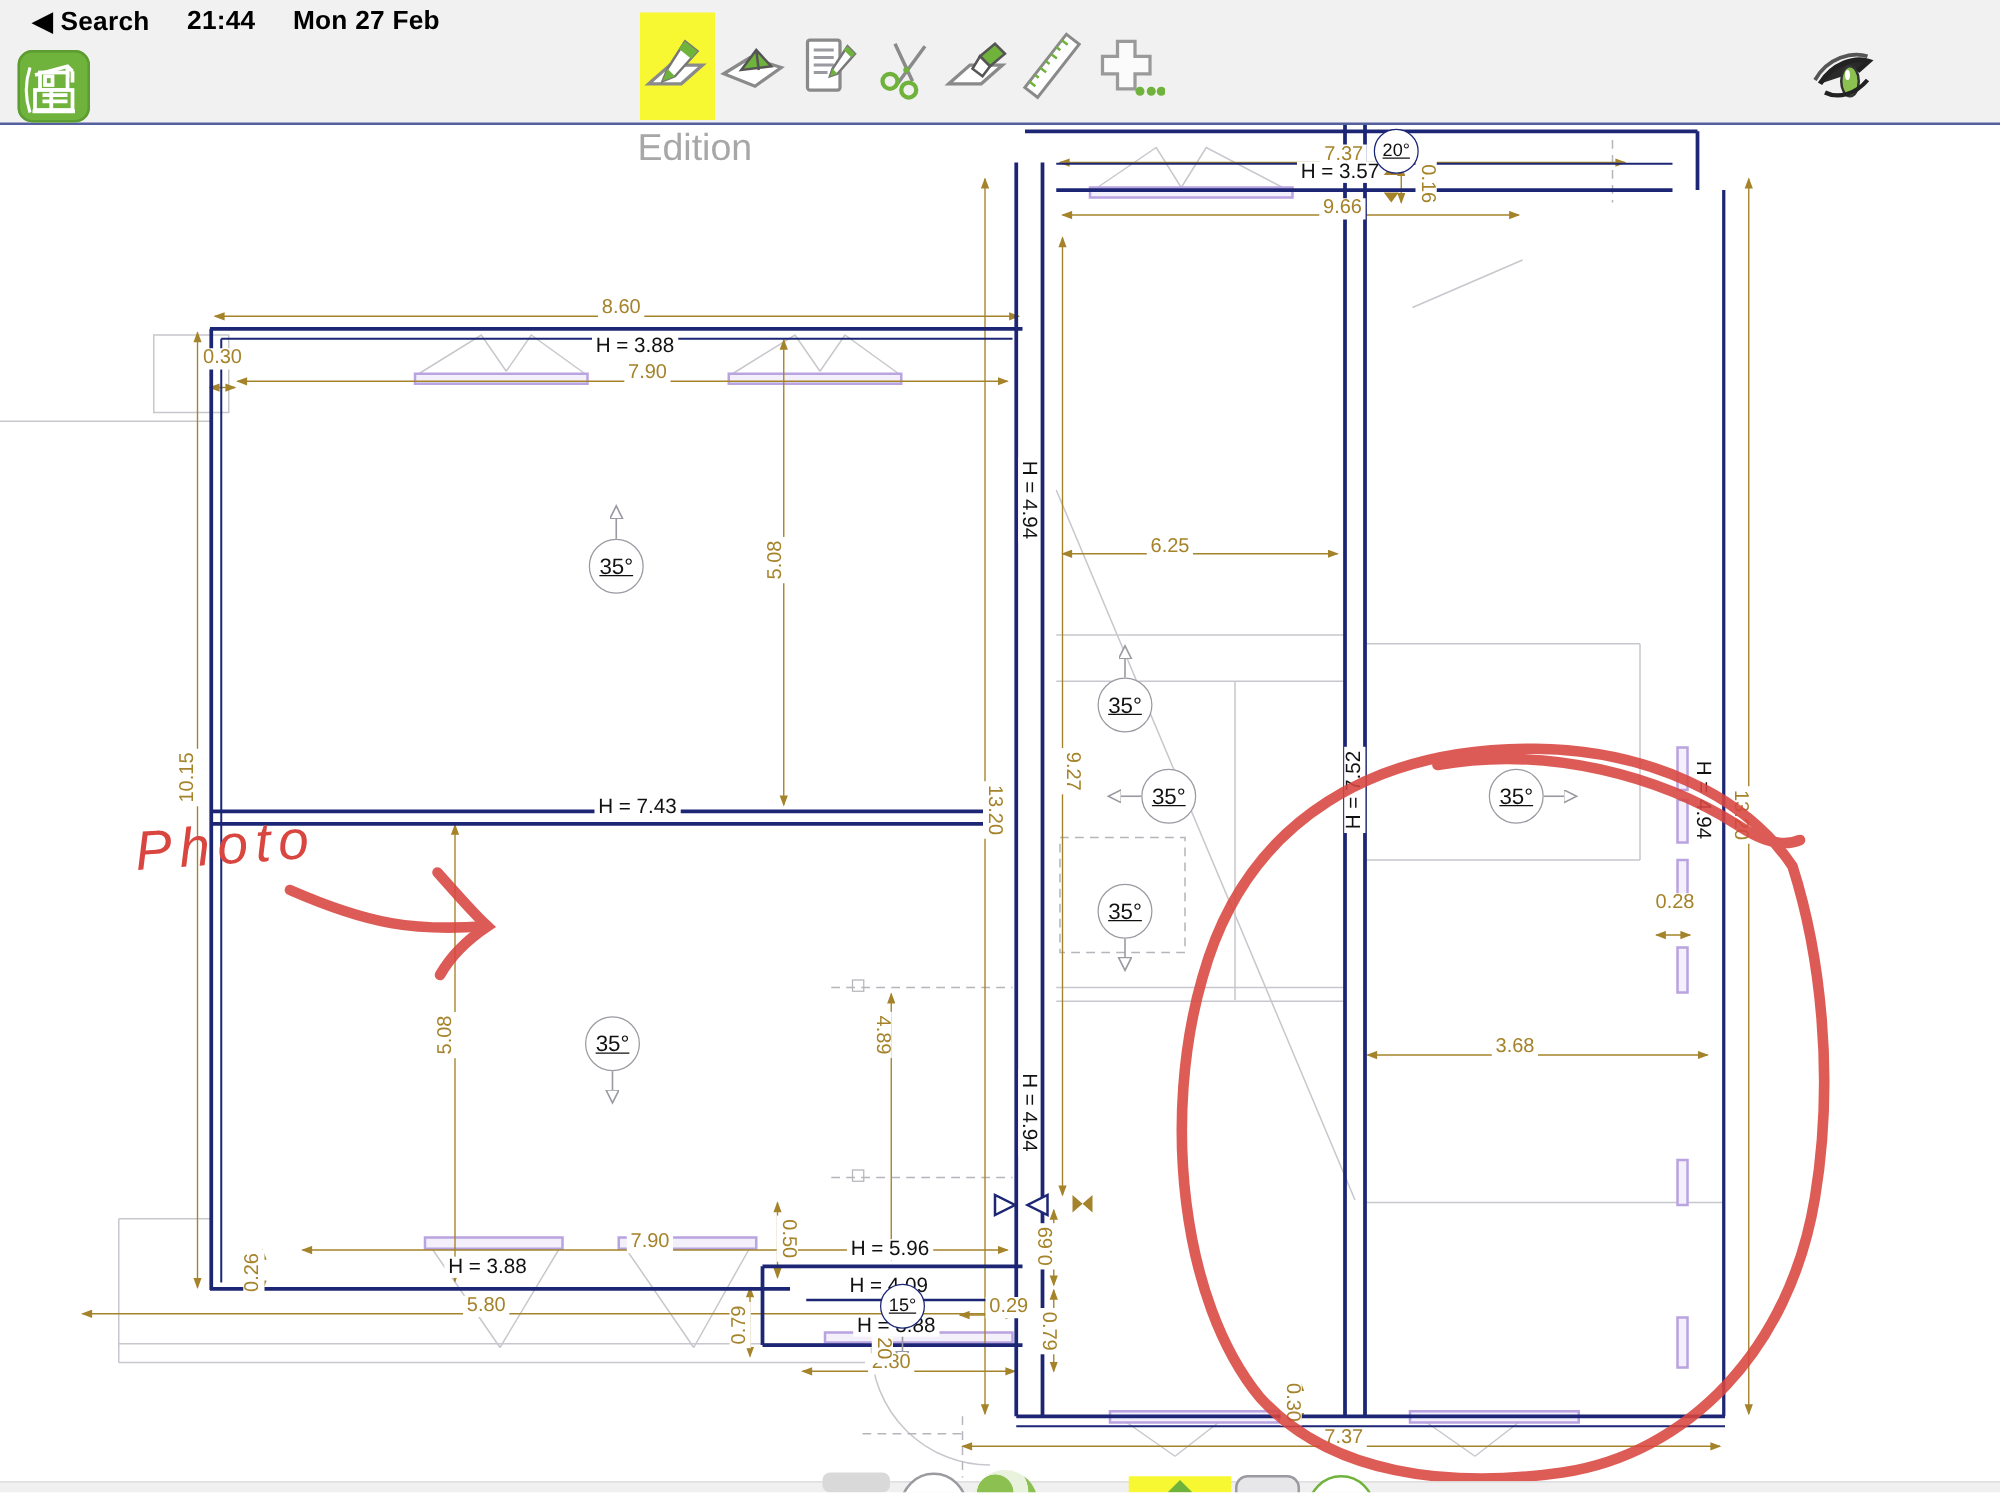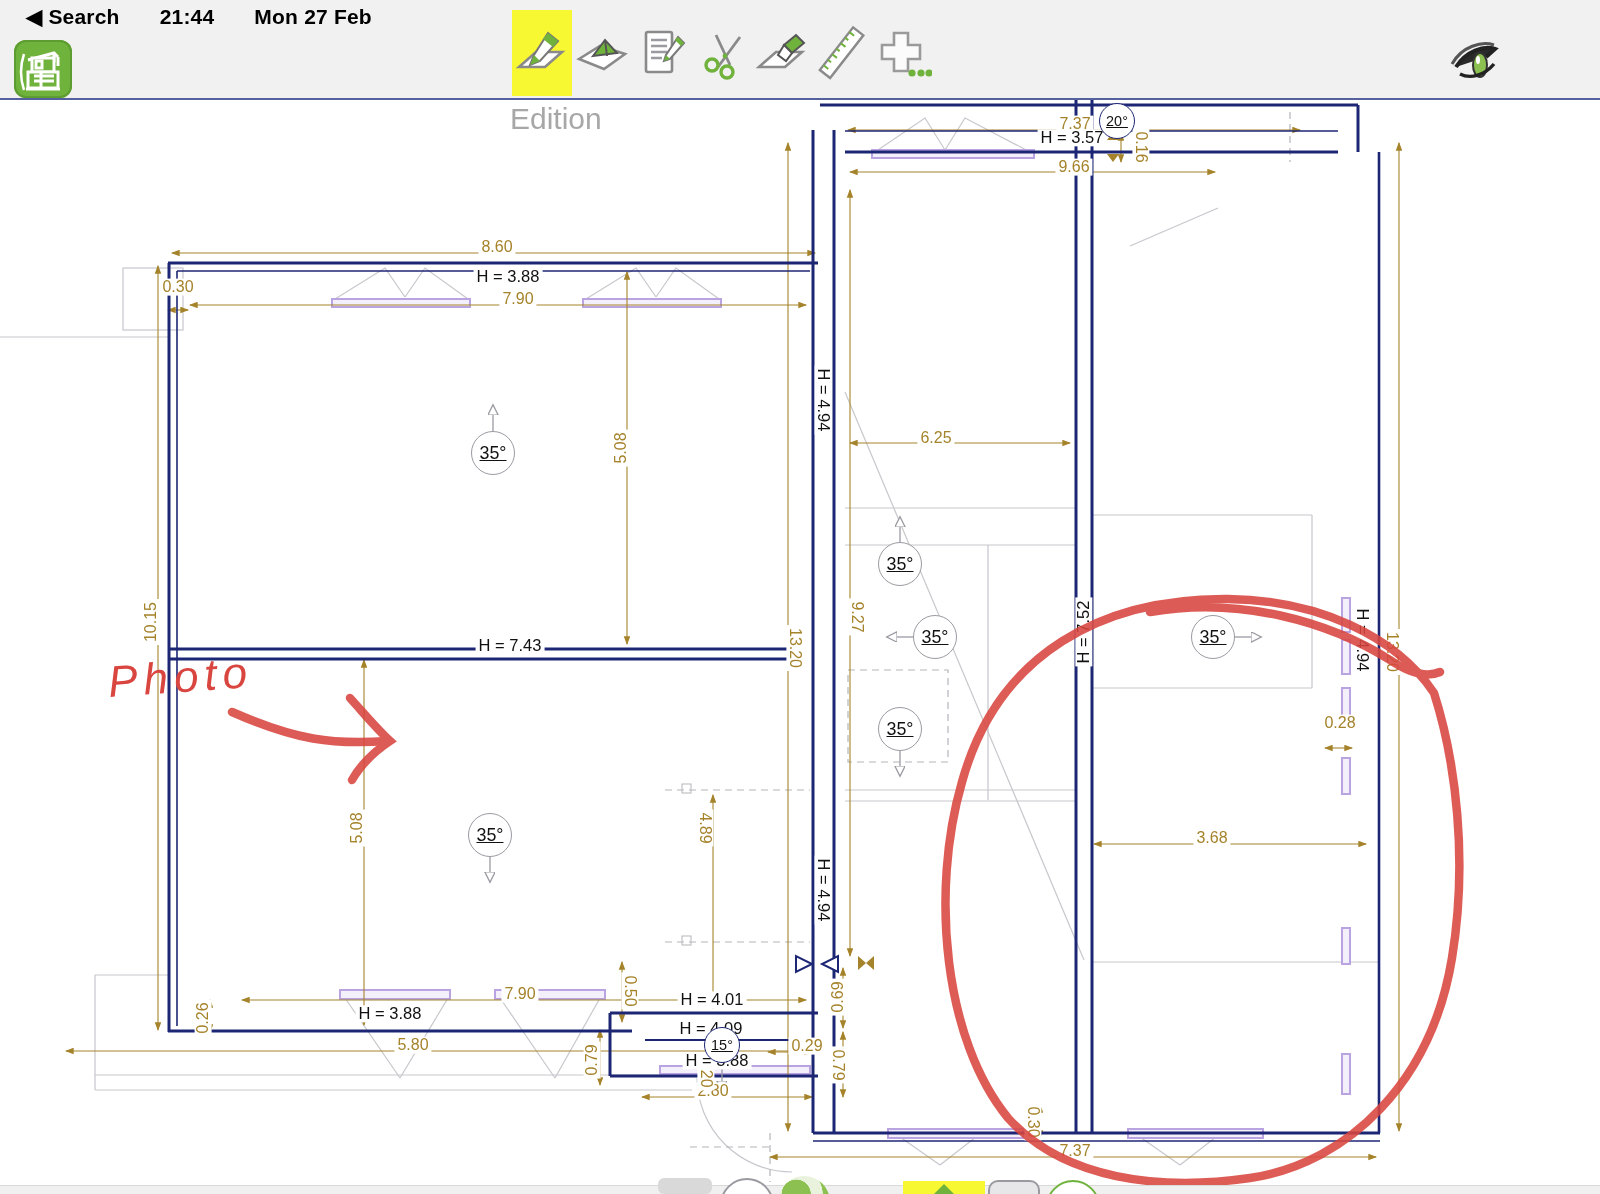--- a/index.html
+++ b/index.html
@@ -3,21 +3,21 @@
 <meta charset="utf-8">
 <style>
   html,body{margin:0;padding:0;}
   #app{position:relative;width:1600px;height:1194px;background:#ffffff;overflow:hidden;
        font-family:"Liberation Sans",sans-serif;}
 
   
   #topbar{position:absolute;left:0;top:0;width:1600px;height:98px;background:#f2f1f1;
           border-bottom:2px solid #55609f;z-index:5;}
   #statusbar{position:absolute;left:26px;top:5px;font-size:21px;font-weight:700;color:#000;
-             letter-spacing:.2px;display:flex;gap:40px;}
+             letter-spacing:.2px;display:flex;gap:30px;}
   #appicon{position:absolute;left:14px;top:40px;width:58px;height:58px;border-radius:12px;
            background:#6fb23c;box-shadow:inset 0 0 0 2px #5d9c30;}
   #tools{position:absolute;left:512px;top:10px;display:flex;align-items:flex-start;}
   .tool{width:60px;height:86px;display:flex;align-items:center;justify-content:center;cursor:pointer;}
   .tool.active{background:#f8f832;}
   .tool svg{display:block;}
   #eyebtn{position:absolute;left:1446px;top:34px;width:56px;height:56px;cursor:pointer;}
   #edition{position:absolute;left:510px;top:102px;font-size:30px;color:#a7a7a7;z-index:5;}
 
   
@@ -186,21 +186,21 @@
 
 <div id="labels">
       <span class="plan-label dim" style="left: 497px; top: 247px;">8.60</span>
       <span class="plan-label dim" style="left: 518px; top: 299px;">7.90</span>
       <span class="plan-label dim" style="left: 178px; top: 287px;">0.30</span>
       <span class="plan-label dim" style="left: 936px; top: 438px;">6.25</span>
       <span class="plan-label dim" style="left: 1075px; top: 124px;">7.37</span>
       <span class="plan-label dim" style="left: 1074px; top: 167px;">9.66</span>
       <span class="plan-label dim" style="left: 1212px; top: 838px;">3.68</span>
       <span class="plan-label dim" style="left: 520px; top: 994px;">7.90</span>
-      <span class="plan-label dim" style="left: 389px; top: 1045px; margin-left: 24px;">5.80</span>
+      <span class="plan-label dim" style="left: 389px; top: 1045px;">5.80</span>
       <span class="plan-label dim" style="left: 1075px; top: 1151px;">7.37</span>
       <span class="plan-label dim" style="left: 713px; top: 1091px;">2.80</span>
       <span class="plan-label dim" style="left: 807px; top: 1046px;">0.29</span>
       <span class="plan-label dim" style="left: 1340px; top: 723px;">0.28</span>
       <span class="plan-label dim" style="left: 151px; top: 622px; transform: translate(-50%, -50%) rotate(-90deg);">10.15</span>
       <span class="plan-label dim" style="left: 621px; top: 448px; transform: translate(-50%, -50%) rotate(-90deg);">5.08</span>
       <span class="plan-label dim" style="left: 357px; top: 828px; transform: translate(-50%, -50%) rotate(-90deg);">5.08</span>
       <span class="plan-label dim" style="left: 705px; top: 828px; transform: translate(-50%, -50%) rotate(90deg);">4.89</span>
       <span class="plan-label dim" style="left: 795px; top: 648px; transform: translate(-50%, -50%) rotate(90deg);">13.20</span>
       <span class="plan-label dim" style="left: 857px; top: 617px; transform: translate(-50%, -50%) rotate(90deg);">9.27</span>
@@ -209,21 +209,21 @@
       <span class="plan-label dim" style="left: 630px; top: 991px; transform: translate(-50%, -50%) rotate(90deg);">0.50</span>
       <span class="plan-label dim" style="left: 592px; top: 1060px; transform: translate(-50%, -50%) rotate(-90deg);">0.79</span>
       <span class="plan-label dim" style="left: 838px; top: 997px; transform: translate(-50%, -50%) rotate(-90deg);">0.69</span>
       <span class="plan-label dim" style="left: 838px; top: 1065px; transform: translate(-50%, -50%) rotate(90deg);">0.79</span>
       <span class="plan-label dim" style="left: 706px; top: 1072px; transform: translate(-50%, -50%) rotate(90deg);">0.20</span>
       <span class="plan-label dim" style="left: 1033px; top: 1122px; transform: translate(-50%, -50%) rotate(90deg);">0.30</span>
       <span class="plan-label dim" style="left: 1141px; top: 147px; transform: translate(-50%, -50%) rotate(90deg);">0.16</span>
       <span class="plan-label hgt" style="left: 508px; top: 277px;">H = 3.88</span>
       <span class="plan-label hgt" style="left: 510px; top: 646px;">H = 7.43</span>
       <span class="plan-label hgt" style="left: 390px; top: 1014px;">H = 3.88</span>
-      <span class="plan-label hgt" style="left: 712px; top: 1000px;">H = 4.01</span>
+      <span class="plan-label hgt" style="left: 712px; top: 1000px;">H = 5.96</span>
       <span class="plan-label hgt" style="left: 711px; top: 1029px;">H = 4.09</span>
       <span class="plan-label hgt" style="left: 717px; top: 1061px;">H = 3.88</span>
       <span class="plan-label hgt" style="left: 1072px; top: 138px;">H = 3.57</span>
       <span class="plan-label hgt" style="left: 823px; top: 400px; transform: translate(-50%, -50%) rotate(90deg);">H = 4.94</span>
       <span class="plan-label hgt" style="left: 823px; top: 890px; transform: translate(-50%, -50%) rotate(90deg);">H = 4.94</span>
       <span class="plan-label hgt" style="left: 1084px; top: 632px; transform: translate(-50%, -50%) rotate(-90deg);">H = 7.52</span>
       <span class="plan-label hgt" style="left: 1362px; top: 640px; transform: translate(-50%, -50%) rotate(90deg);">H = 4.94</span>
       <div class="badge gray" style="left: 493px; top: 453px; width: 42px; height: 42px; font-size: 17.85px;">35°</div>
       <div class="badge gray" style="left: 900px; top: 564px; width: 42px; height: 42px; font-size: 17.85px;">35°</div>
       <div class="badge gray" style="left: 935px; top: 637px; width: 42px; height: 42px; font-size: 17.85px;">35°</div>

